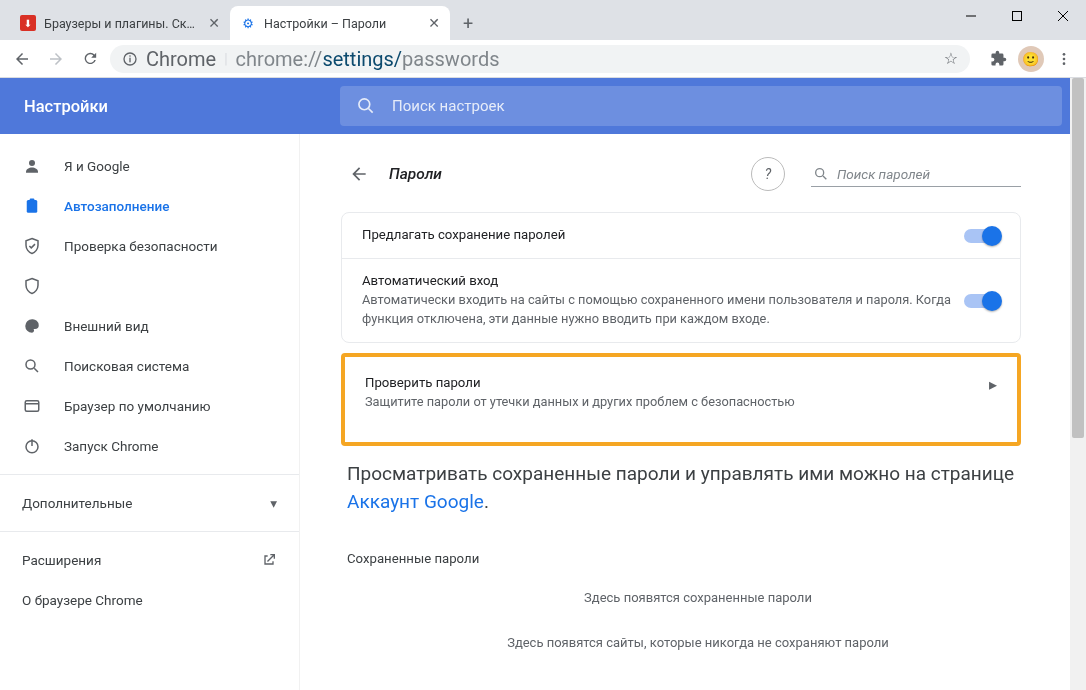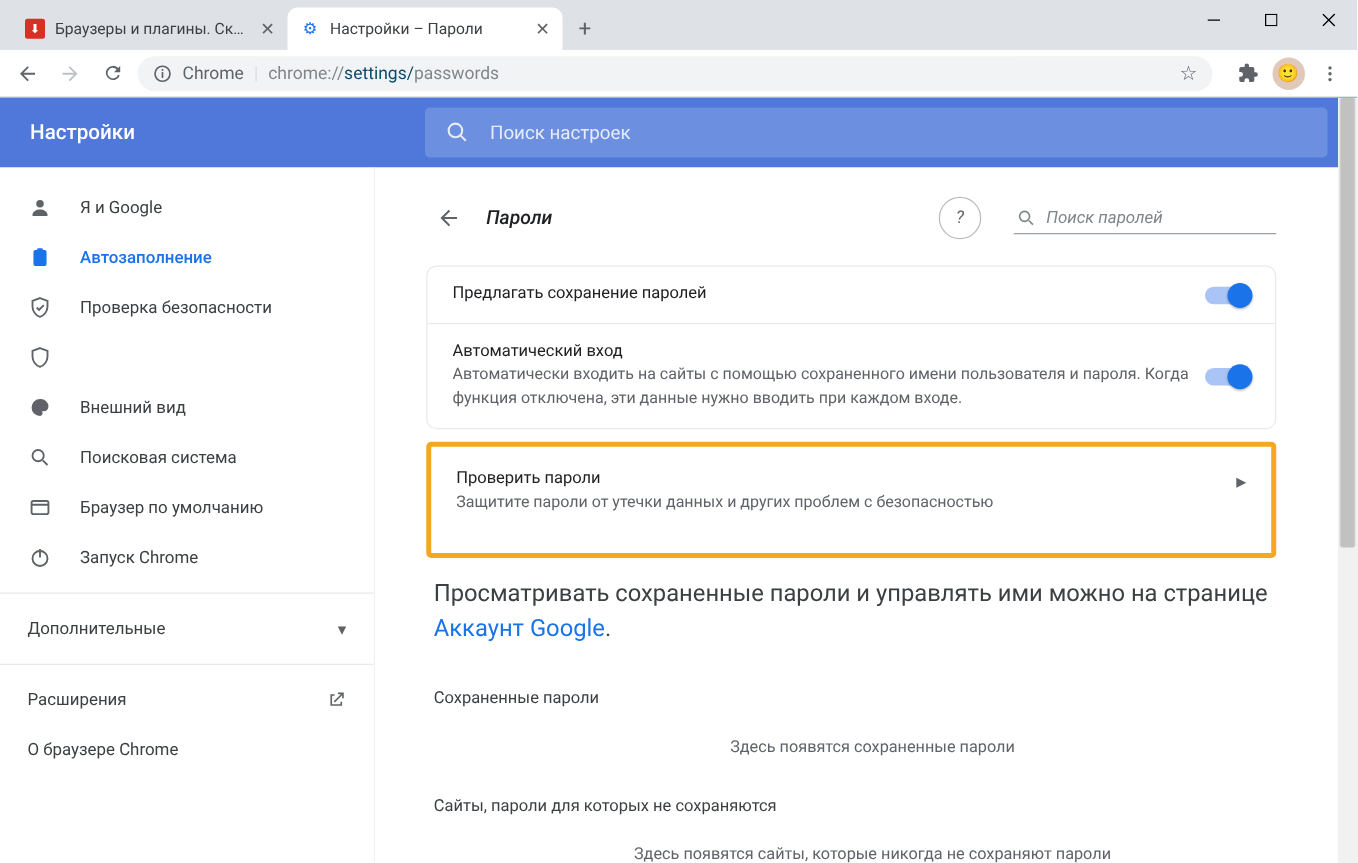--- a/index.html
+++ b/index.html
@@ -17,21 +17,21 @@
   .tab .tab-title { flex: 1; white-space: nowrap; overflow: hidden; text-overflow: ellipsis; }
   .tab .tab-close { color: #5f6368; font-size: 14px; }
   .new-tab { width: 28px; height: 28px; display: flex; align-items: center; justify-content: center; color: #5f6368; font-size: 18px; margin-left: 4px; margin-bottom: 3px; }
 
   
   .toolbar { height: 38px; background: #fff; display: flex; align-items: center; padding: 0 8px; gap: 6px; border-bottom: 1px solid #dadce0; }
   .tb-btn { width: 28px; height: 28px; border-radius: 50%; display: flex; align-items: center; justify-content: center; color: #5f6368; }
   .tb-btn.disabled { color: #bdc1c6; }
   .omnibox { flex: 1; height: 28px; background: #f1f3f4; border-radius: 14px; display: flex; align-items: center; padding: 0 12px; gap: 8px; color: #5f6368; font-size: 14px; }
   .omnibox .ob-icon { display: flex; align-items: center; }
-  .omnibox .url-text { font-size: 14px; }
+  .omnibox .url-text { font-size: 20px; }
   .omnibox .url-dim { color: #80868b; }
   .omnibox .url-dark { color: #0c4a6e; }
   .tb-right { display: flex; align-items: center; gap: 6px; margin-left: 8px; }
   .avatar { width: 26px; height: 26px; border-radius: 50%; background: #e0c9b8; display: flex; align-items: center; justify-content: center; font-size: 14px; }
 
   
   .settings-header { height: 56px; background: #4f78da; display: flex; align-items: center; color: #fff; }
   .settings-title { width: 340px; padding-left: 24px; font-size: 16.5px; font-weight: 500; }
   .settings-search { flex: 1; height: 40px; margin-right: 24px; background: #6d8fe0; border-radius: 4px; display: flex; align-items: center; padding: 0 16px; gap: 16px; color: #e6ecf9; font-size: 15px; }
 
@@ -312,21 +312,20 @@
         <span class="chevron">▸</span>
       </div>
 
       <div class="info-text">
         <span>Просматривать сохраненные пароли и управлять ими можно на странице </span><a href="#">Аккаунт Google</a>.
       </div>
 
       <div class="section-title">Сохраненные пароли</div>
       <div class="section-empty">Здесь появятся сохраненные пароли</div>
 
-      <div class="section-title">Сайты, пароли для которых не сохраняются</div>
       <div class="section-empty">Здесь появятся сайты, которые никогда не сохраняют пароли</div>
     </div>
   </div>
 
   <div class="scrollbar">
     <div class="scrollbar-thumb"></div>
   </div>
 </div>
 
 </body></html>

